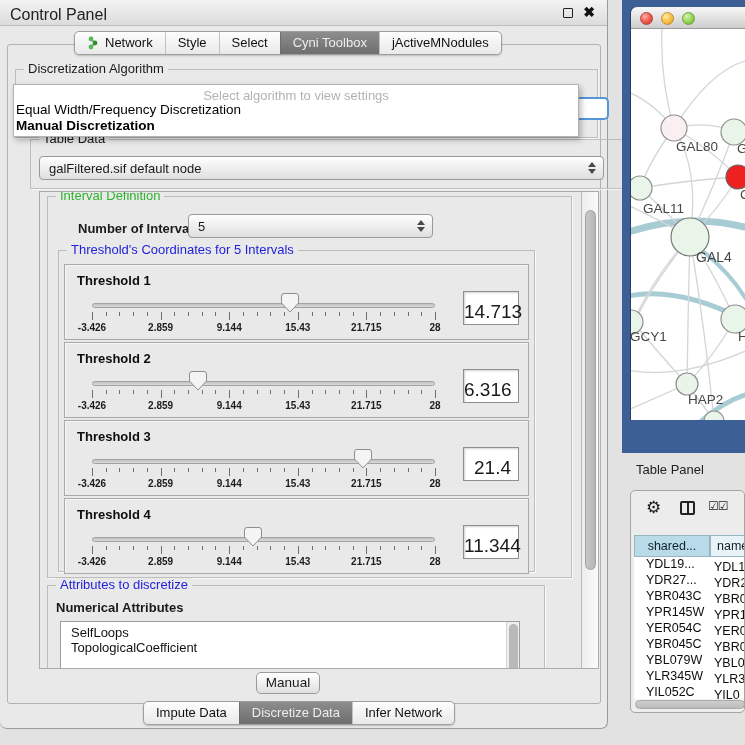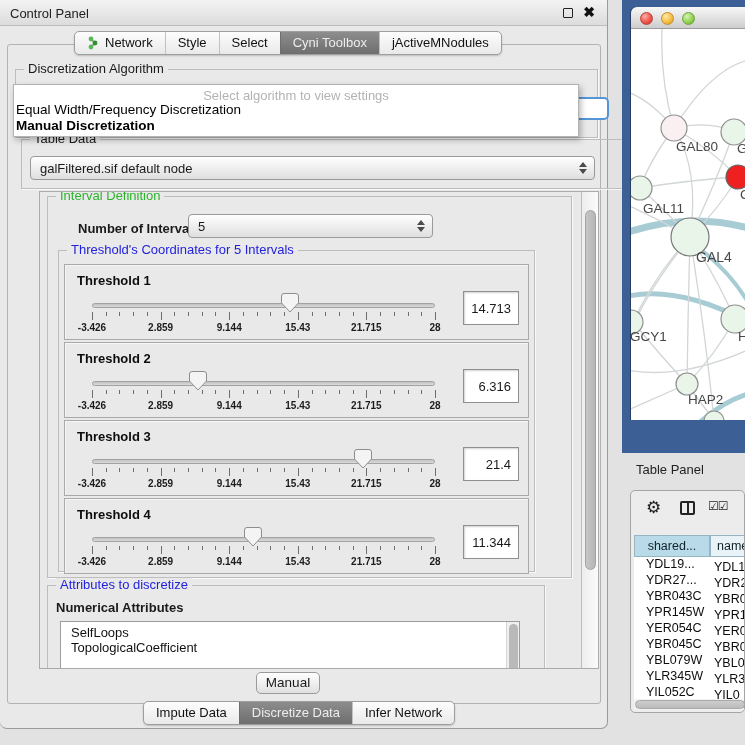--- a/index.html
+++ b/index.html
@@ -5,21 +5,21 @@
   * { margin:0; padding:0; box-sizing:border-box; }
   html,body { width:745px; height:745px; }
   body { position:relative; background:#e2e2e2; font-family:"Liberation Sans",sans-serif; color:#1a1a1a; overflow:hidden; }
 
   
   .control-panel { position:absolute; left:0; top:0; width:608px; height:729px;
     background:#e9e9e9; border-right:1px solid #9b9b9b; border-bottom:1px solid #9b9b9b;
     border-bottom-left-radius:7px; border-bottom-right-radius:7px; }
   .cp-titlebar { position:absolute; left:0; top:0; right:0; height:26px;
     background:linear-gradient(#f3f3f3,#dcdcdc); border-bottom:1px solid #bdbdbd; }
-  .cp-title { position:absolute; left:10px; top:6px; font-size:13px; color:#222; }
+  .cp-title { position:absolute; left:10px; top:6px; font-size:16px; color:#222; }
   .float-icon { position:absolute; right:34px; top:8px; width:10px; height:10px; border:1.5px solid #222; border-radius:1px; }
   .close-icon { position:absolute; right:12px; top:4px; font-size:14px; font-weight:bold; color:#111; }
 
   
   .seg { position:absolute; display:flex; height:24px; border:1px solid #9e9e9e; border-radius:5px;
     overflow:hidden; background:linear-gradient(#fdfdfd,#e9e9e9); box-shadow:0 1px 2px rgba(0,0,0,.2); z-index:6; }
   .seg .tab { padding:0 12px; line-height:22px; font-size:13px; color:#111; border-left:1px solid #c2c2c2; white-space:nowrap; display:flex; align-items:center; gap:5px; }
   .seg .tab:first-child { border-left:none; }
   .seg .tab.sel { background:linear-gradient(#8d8d8d,#6e6e6e); color:#ededed; border-left-color:#6e6e6e; }
   .top-tabs { left:74px; top:31px; }
@@ -67,21 +67,21 @@
   .sl-track { position:absolute; left:27px; top:38px; width:343px; height:5px; border-radius:3px;
     border:1px solid #a2a2a2; background:linear-gradient(#c2c2c2,#dadada); }
   .sl-thumb { position:absolute; top:28px; width:18px; height:20px; }
   .sl-ticks { position:absolute; left:27px; top:47px; width:343px; height:8px; }
   .sl-ticks .tick { position:absolute; top:0; width:1px; height:4px; background:#6e6e6e; }
   .sl-ticks .tick.major { height:8px; }
   .sl-scale { position:absolute; left:27px; top:57px; width:343px; height:11px; }
   .sl-num { position:absolute; transform:translateX(-50%); font-size:10px; font-weight:bold; color:#1c1c1c; white-space:nowrap; }
   .vbox { position:absolute; left:398px; top:26px; width:56px; height:34px; background:#fff;
     border:1px solid #8f8f8f; box-shadow:inset 1px 1px 2px rgba(0,0,0,.18);
-    font-size:13px; text-align:right; padding:9px 7px 0 0; }
+    font-size:19px; text-align:right; padding:9px 7px 0 0; }
 
   
   .listbox { position:absolute; left:12px; top:35px; width:460px; height:62px; background:#fff;
     border:1px solid #9d9d9d; overflow:hidden; }
   .listbox .li { font-size:13px; line-height:15px; padding-left:10px; color:#111; }
   .list-scroll { position:absolute; right:0; top:0; bottom:0; width:13px; background:#f0f0f0; border-left:1px solid #d5d5d5; }
   .list-scroll .thumb { position:absolute; left:2px; top:2px; width:9px; height:54px; background:#b9b9b9; border-radius:5px; }
 
   .apply-btn { position:absolute; left:248px; top:627px; width:64px; height:22px;
     border:1px solid #9a9a9a; border-radius:5px; background:linear-gradient(#fff,#e0e0e0);
@@ -160,21 +160,21 @@
     <div class="group" style="left:7px; top:24px; width:583px; height:69px;">
       <span class="gtitle">Discretization Algorithm</span>
       <div class="focus-combo"></div>
     </div>
     <div class="popup">
       <div class="ph">Select algorithm to view settings</div>
       <div class="it">Equal Width/Frequency Discretization</div>
       <div class="it b">Manual Discretization</div>
     </div>
 
-    <div class="group" style="left:13px; top:94px; width:621px; height:50px;">
+    <div class="group" style="left:22px; top:94px; width:621px; height:50px;">
       <span class="gtitle">Table Data</span>
       <div class="combo" style="left:8px; top:16px; width:565px;">
         <span class="val">galFiltered.sif default node</span>
         <span class="arrows">
             <i class="up"></i>
             <i class="dn"></i>
           </span>
       </div>
     </div>
 

